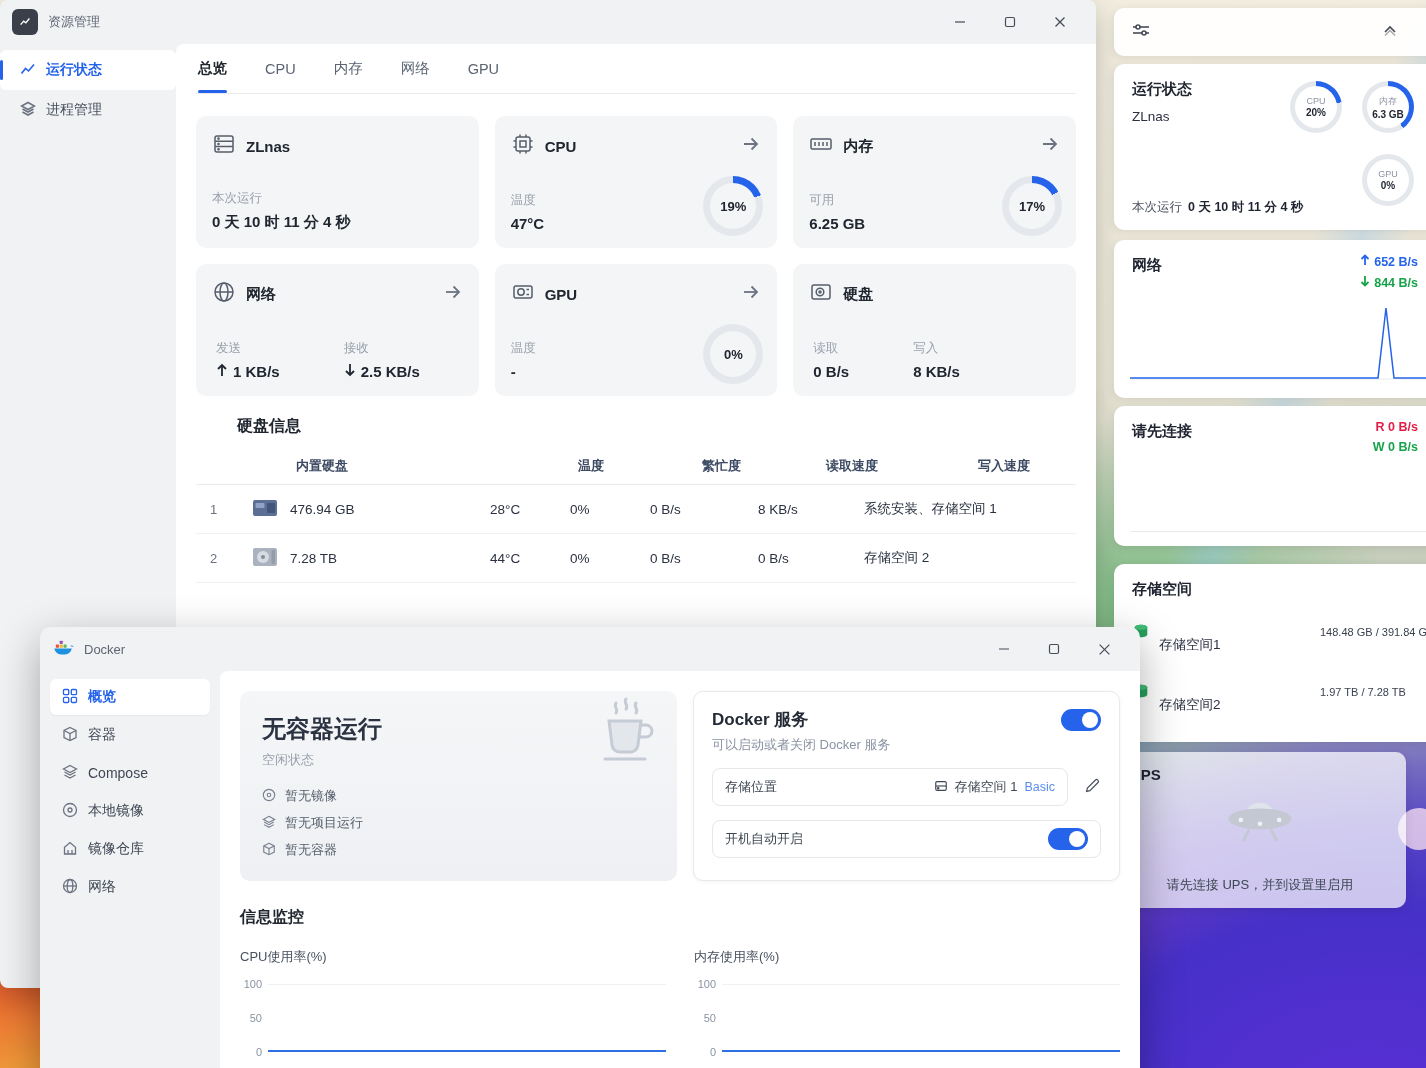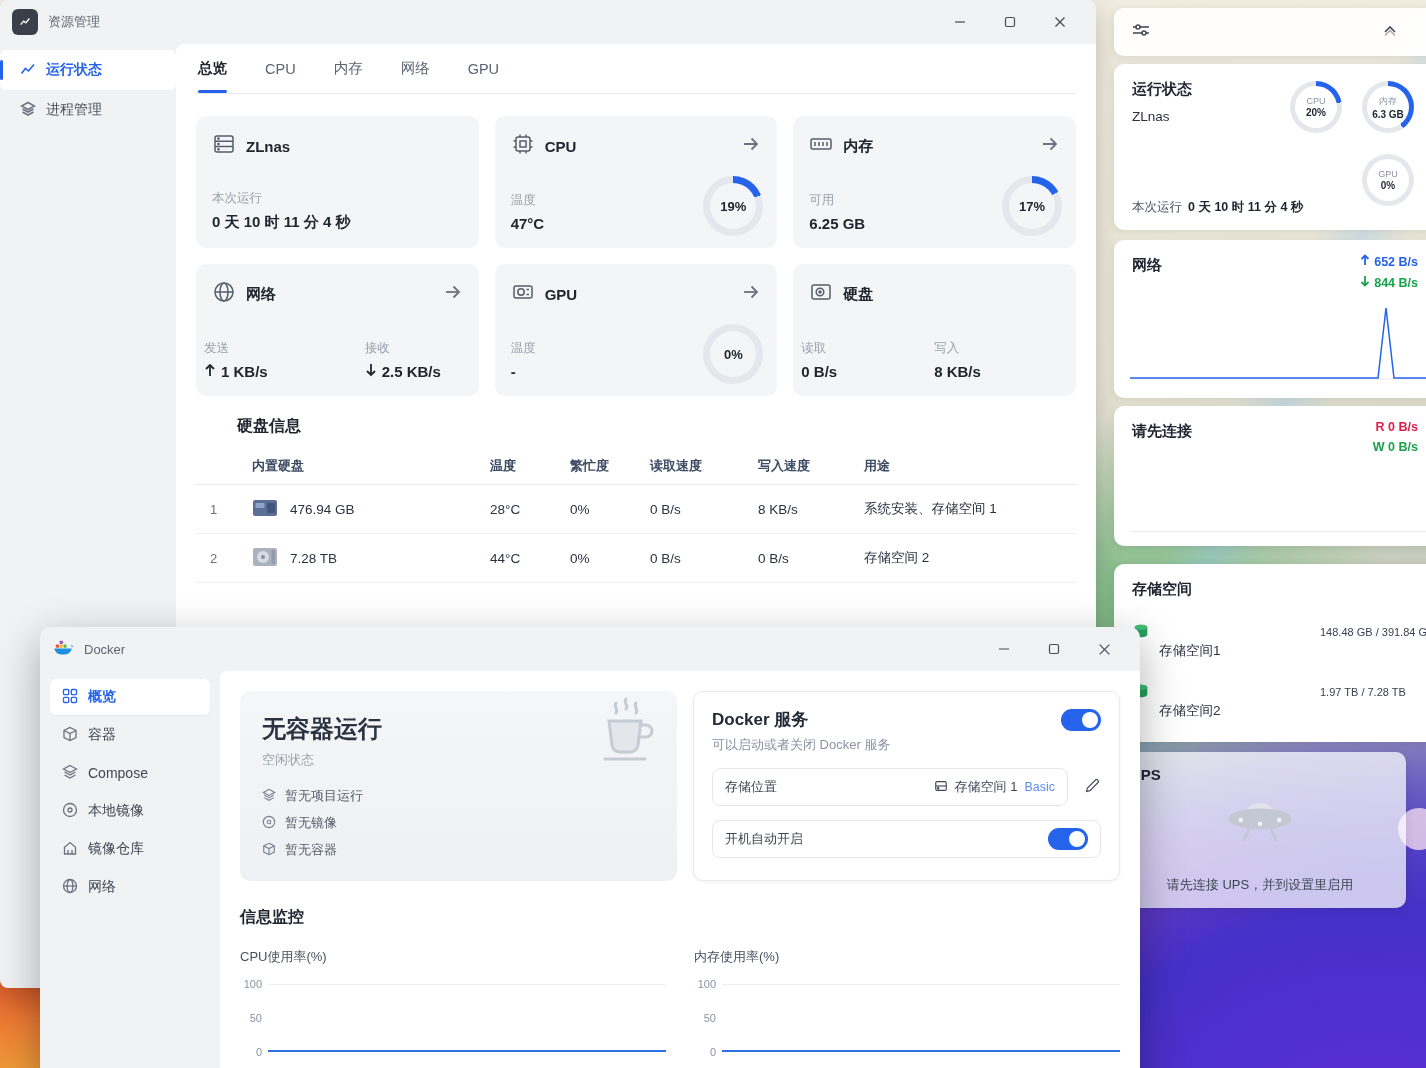--- a/index.html
+++ b/index.html
@@ -46,34 +46,34 @@
   .cards-grid { margin-top:22px; display:grid; grid-template-columns:repeat(3,1fr); gap:16px; }
   .card { background:#f4f5f7; border-radius:10px; height:132px; padding:16px; position:relative; }
   .card-head { display:flex; align-items:center; gap:10px; }
   .card-ic svg { stroke:#565e6b; fill:none; stroke-width:1.5; }
   .card-title { font-size:15px; font-weight:bold; color:#20262f; }
   .card-arrow { margin-left:auto; }
   .card-arrow svg { stroke:#6b7280; fill:none; stroke-width:1.8; }
   .card-metric { position:absolute; left:16px; bottom:16px; }
   .metric-label { display:block; font-size:12.5px; color:#98a0ab; margin-bottom:6px; }
   .metric-value { display:block; font-size:15px; font-weight:bold; color:#20262f; }
-  .metric-cols { position:absolute; left:8px; bottom:16px; display:flex; gap:97px; }
+  .metric-cols { position:absolute; left:20px; bottom:16px; display:flex; gap:64px; }
   .mv-row { display:flex; align-items:center; gap:5px; font-size:15px; font-weight:bold; color:#20262f; }
   .mv-row svg { stroke:#20262f; fill:none; stroke-width:1.8; }
 
   .gauge { position:relative; border-radius:50%; background:conic-gradient(#2563eb calc(var(--p,0)*1%), #e4e7ec 0); }
   .gauge::before { content:""; position:absolute; inset:7px; border-radius:50%; background:var(--hole,#f4f5f7); }
   .gauge-inner { position:absolute; inset:0; display:flex; flex-direction:column; align-items:center; justify-content:center; z-index:1; }
   .card-gauge { position:absolute; right:14px; bottom:12px; width:60px; height:60px; }
   .card-gauge .pct { font-size:13px; font-weight:bold; color:#20262f; }
 
   .disk-title { margin-top:20px; font-size:16px; font-weight:bold; color:#20262f;margin-left:41px; }
   .disk-table { margin-top:10px; }
   .trow { display:grid; grid-template-columns:56px 238px 80px 80px 108px 106px 1fr; align-items:center; }
-  .thead { height:38px; border-bottom:1px solid #e8eaef; font-size:13px; font-weight:bold; color:#3d4a63; }
+  .thead { height:38px; border-bottom:1px solid #e8eaef; font-size:13px; font-weight:bold; color:#3d4a63;gap:44px; }
   .tbody-row { height:49px; border-bottom:1px solid #eef0f3; font-size:13.5px; color:#2a3140; cursor:default; }
   .cell-idx { color:#6b7280; padding-left:14px; font-size:13px; }
   .cell-drive { display:flex; align-items:center; gap:12px; }
 
   
   .docker-win { left:40px; top:627px; width:1100px; height:460px; border-radius:10px 10px 0 0; box-shadow:0 14px 44px rgba(0,0,0,.32); z-index:3; overflow:hidden; }
   .docker-body { display:flex; height:418px; }
   .d-sidebar { width:180px; flex:none; padding:8px 10px; }
   .d-item { height:36px; display:flex; align-items:center; gap:10px; padding-left:12px; border-radius:6px; font-size:14px; color:#3f4754; margin-bottom:2px; cursor:default; }
   .d-item svg { stroke:#6b7280; fill:none; stroke-width:1.3; }
@@ -143,21 +143,21 @@
   .net-chart { position:absolute; left:16px; bottom:10px; }
 
   .w-rw { top:406px; height:140px; padding:16px 18px; }
   .rw-stats { position:absolute; right:26px; top:14px; text-align:right; font-size:12.5px; font-weight:bold; }
   .rw-r { color:#e11d48; } .rw-w { color:#16a34a; margin-top:6px; }
   .rw-axis { position:absolute; left:16px; right:16px; bottom:14px; border-bottom:1px solid #e8eaee; height:60px; }
 
   .w-vol { top:564px; height:178px; padding:16px 18px; }
   .vol-row { position:absolute; left:18px; right:0; display:flex; align-items:flex-start; gap:9px; cursor:default; }
   .vol-row.v1 { top:58px; } .vol-row.v2 { top:118px; }
-  .vol-name { font-size:13.5px; color:#2a3140; margin-top:20px; }
+  .vol-name { font-size:13.5px; color:#2a3140; margin-top:14px; }
   .vol-right { margin-left:auto; width:124px; padding-right:14px; }
   .vol-usage { font-size:11px; color:#3a4150; text-align:right; white-space:nowrap; }
   .vol-track { margin-top:6px; height:5px; border-radius:3px; background:#e8eaee; overflow:hidden; }
   .vol-fill { height:100%; border-radius:3px; background:#2563eb; }
 
   .w-ups { top:752px; height:156px; width:292px; background:rgba(255,255,255,.72); padding:14px 16px; }
   .ups-art { position:absolute; left:50%; top:34px; transform:translateX(-50%); }
   .ups-msg { position:absolute; left:0; right:0; bottom:14px; text-align:center; font-size:13px; color:#3f4754; }
 
   .ornament { position:absolute; left:1398px; top:808px; width:42px; height:42px; border-radius:50%; background:rgba(252,228,242,.75); z-index:1; }
@@ -637,32 +637,32 @@
         </div>
       </div>
       <div class="d-content">
         <div class="d-cards">
           <div class="idle-card">
             <div class="idle-title">无容器运行</div>
             <div class="idle-sub">空闲状态</div>
             <div class="idle-list">
               <div class="idle-row">
                   <span><svg width="14" height="14" viewBox="0 0 16 16">
+                      <circle cx="8" cy="8" r="6.5"></circle>
+                      <circle cx="8" cy="8" r="2"></circle>
+                    </svg></span>
+                  <span>暂无镜像</span>
+                </div>
+              <div class="idle-row">
+                  <span><svg width="14" height="14" viewBox="0 0 16 16">
                       <path d="M8 1.5 14.5 5 8 8.5 1.5 5Z"></path>
                       <path d="M2.5 8 8 11l5.5-3"></path>
                       <path d="M2.5 11 8 14l5.5-3"></path>
                     </svg></span>
                   <span>暂无项目运行</span>
-                </div>
-              <div class="idle-row">
-                  <span><svg width="14" height="14" viewBox="0 0 16 16">
-                      <circle cx="8" cy="8" r="6.5"></circle>
-                      <circle cx="8" cy="8" r="2"></circle>
-                    </svg></span>
-                  <span>暂无镜像</span>
                 </div>
               <div class="idle-row">
                   <span><svg width="14" height="14" viewBox="0 0 16 16">
                       <path d="M8 1.5 14 4.5v7L8 14.5 2 11.5v-7Z"></path>
                       <polyline points="2,4.5 8,7.5 14,4.5"></polyline>
                       <line x1="8" y1="7.5" x2="8" y2="14.5"></line>
                     </svg></span>
                   <span>暂无容器</span>
                 </div>
             </div>

